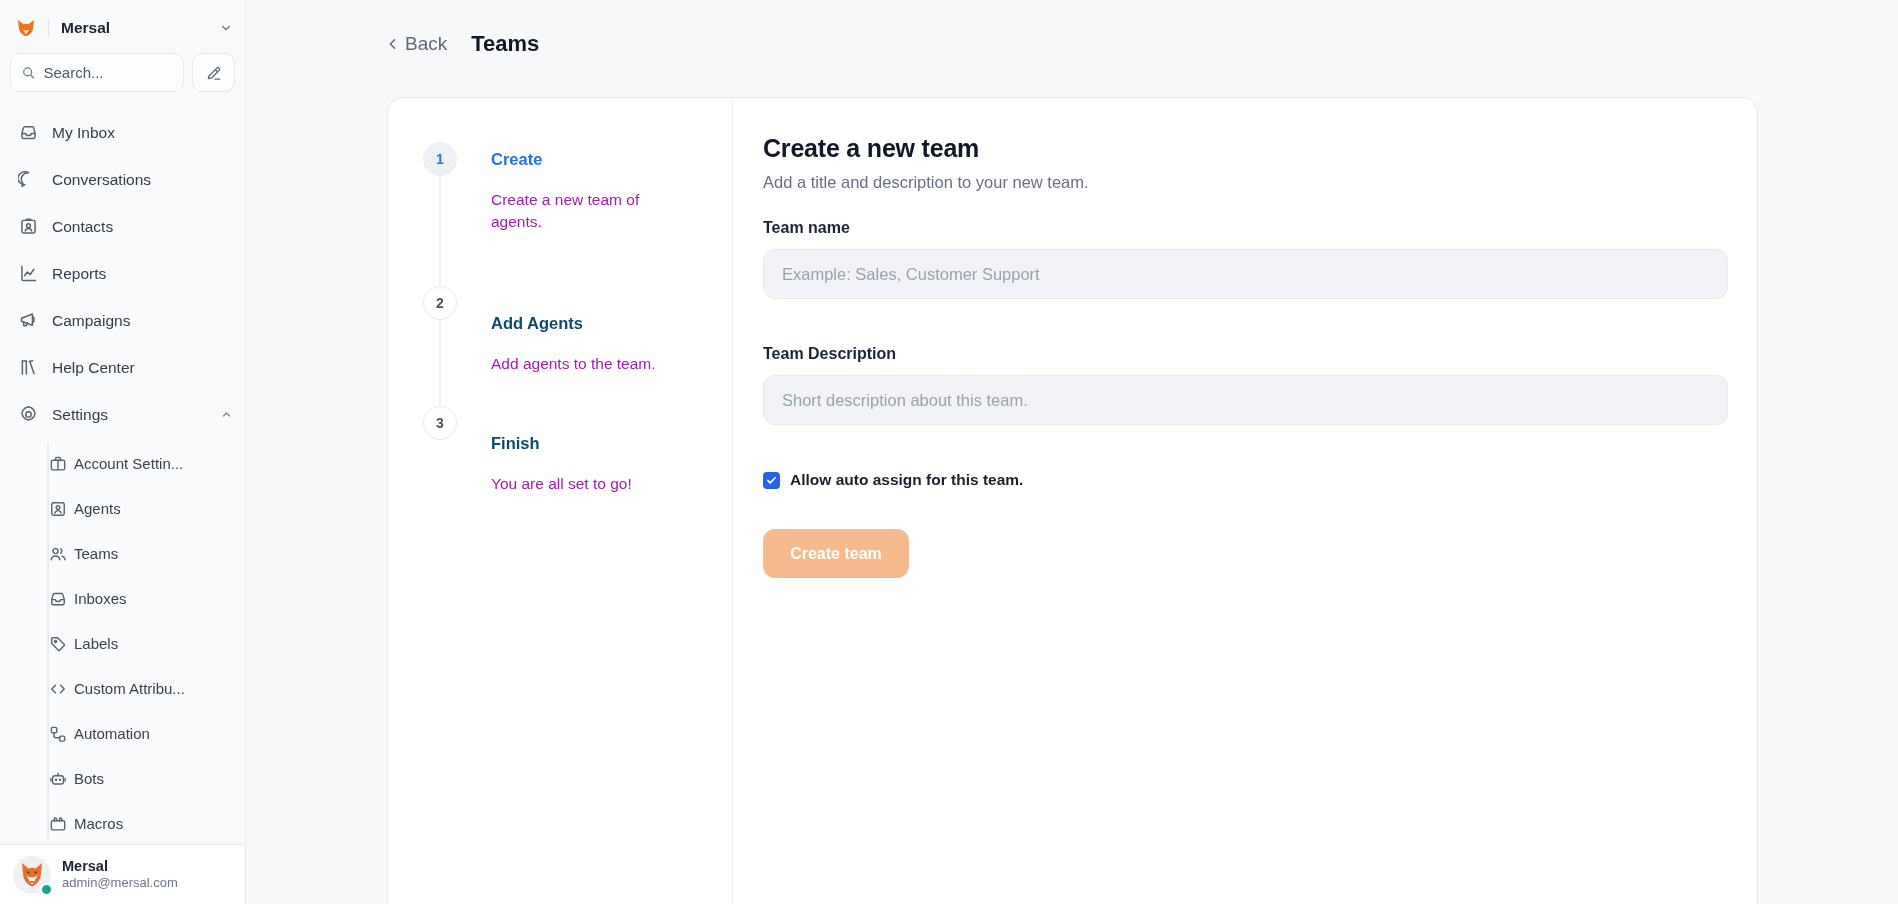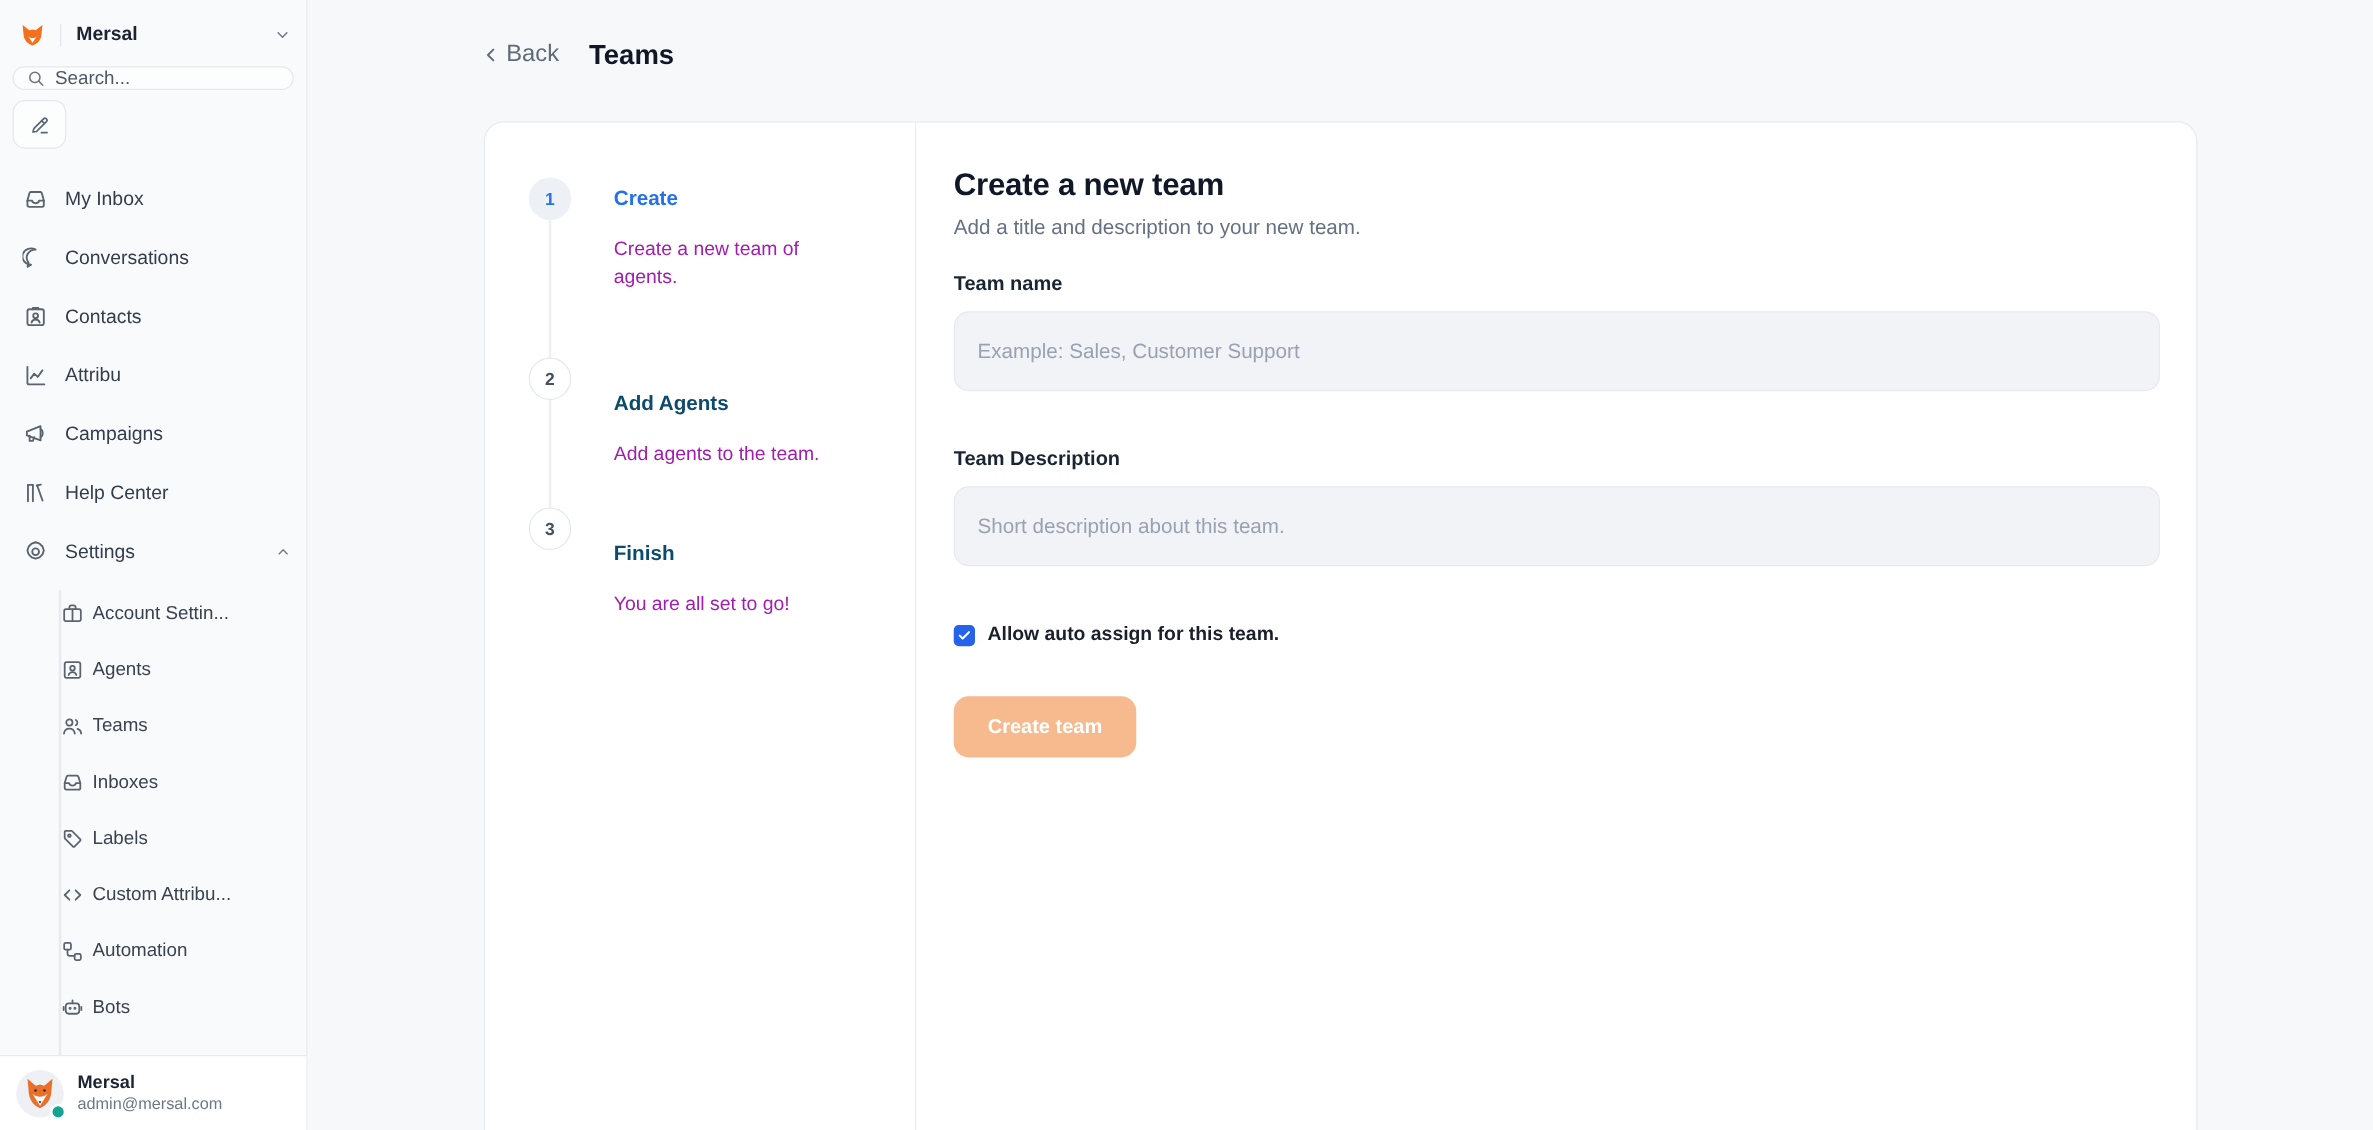--- a/index.html
+++ b/index.html
@@ -9,21 +9,21 @@
 
   
   .sidebar { position:absolute; left:0; top:0; width:246px; height:904px;
              background:#f9fafb; border-right:1px solid #e8ebef; }
   .brand-row { display:flex; align-items:center; height:30px; margin:13px 12px 0 16px; }
   .brand-logo { width:20px; height:20px; flex:0 0 auto; }
   .brand-sep { width:1px; height:18px; background:#e1e5ea; margin:0 12px 0 12px; }
   .brand-name { font-size:15.5px; font-weight:700; color:#1b2430; }
   .brand-caret { margin-left:auto; color:#6b7786; display:flex; }
 
-  .search-row { display:flex; gap:8px; margin:10px 10px 0 10px;flex-direction:column; }
+  .search-row { display:flex; gap:8px; margin:10px 10px 0 10px; }
   .search-box { flex:1; height:39px; background:#fcfdfd; border:1px solid #e5e8ed; border-radius:10px;
                 display:flex; align-items:center; padding:0 10px; color:#6b7786; }
   .search-box input { border:none; outline:none; background:transparent; font-family:inherit;
                       font-size:15px; color:#3f4a57; width:100%; margin-left:8px; }
   .search-box input::placeholder { color:#4c5866; opacity:1; }
   .compose-btn { width:43px; height:39px; border:1px solid #e5e8ed; background:#fcfdfd; border-radius:10px;
                  display:flex; align-items:center; justify-content:center; color:#5b6775; cursor:pointer; }
 
   .nav { margin-top:17px; }
   .nav-item { display:flex; align-items:center; height:47px; padding:0 12px 0 18px;
@@ -68,21 +68,21 @@
   .step-title { font-size:16.5px; font-weight:600; line-height:34px; }
   .step.active .step-title { color:#2570eb; font-weight:600; }
   .step.idle .step-title { color:#0c4a6e; font-weight:700;margin-top:20px; }
   .step-desc { margin-top:13px; font-size:15.5px; line-height:1.42; color:#a21caf; max-width:200px; }
 
   
   .form-pane { flex:1; padding:36px 29px 0 30px; }
   .form-title { font-size:25px; font-weight:700; color:#101828; letter-spacing:-0.2px; }
   .form-subtitle { margin-top:10px; font-size:16.5px; color:#667085; }
   .field-label { display:block; margin-top:27px; font-size:16px; font-weight:700; color:#1a2533; }
-  .text-input { display:block; width:100%; height:64px; margin-top:12px; background:#f2f3f6;
+  .text-input { display:block; width:100%; height:50px; margin-top:12px; background:#f2f3f6;
                 border:1px solid #e7e9ed; border-radius:12px; padding:17px 18px; font-family:inherit;
                 font-size:16.5px; color:#3f4a57; outline:none; }
   .text-input::placeholder { color:#98a2b3; opacity:1; }
   .field-label.second { margin-top:46px; }
   .checkbox-row { margin-top:46px; display:flex; align-items:center; cursor:pointer; }
   .checkbox { width:17px; height:17px; border-radius:4px; background:#2563eb; display:flex;
               align-items:center; justify-content:center; flex:0 0 auto; }
   .checkbox svg { display:block; }
   .checkbox-label { margin-left:10px; font-size:15.5px; font-weight:600; color:#19202c; }
   .submit-btn { margin-top:40px; width:146px; height:49px; border:none; border-radius:12px;
@@ -157,21 +157,21 @@
           </span>
         <span class="lbl">Contacts</span>
       </div>
       <div class="nav-item">
         <span class="nicon">
             <svg viewBox="0 0 24 24" fill="none" stroke="currentColor" stroke-width="1.7">
               <path d="M4.5 4v14.5a1.5 1.5 0 001.5 1.5H20"></path>
               <path d="M7.5 14.5l3.2-4.3 3.2 3 4.3-6"></path>
             </svg>
           </span>
-        <span class="lbl">Attribu</span>
+        <span class="lbl">Reports</span>
       </div>
       <div class="nav-item">
         <span class="nicon">
             <svg viewBox="0 0 24 24" fill="none" stroke="currentColor" stroke-width="1.7">
               <path d="M4 9.5L16.5 4.5v13L4 13z"></path>
               <path d="M16.5 7.5c2.6.8 2.6 6.2 0 7"></path>
               <path d="M6.5 13.3V18h3l1.2-3.4"></path>
             </svg>
           </span>
         <span class="lbl">Campaigns</span>

